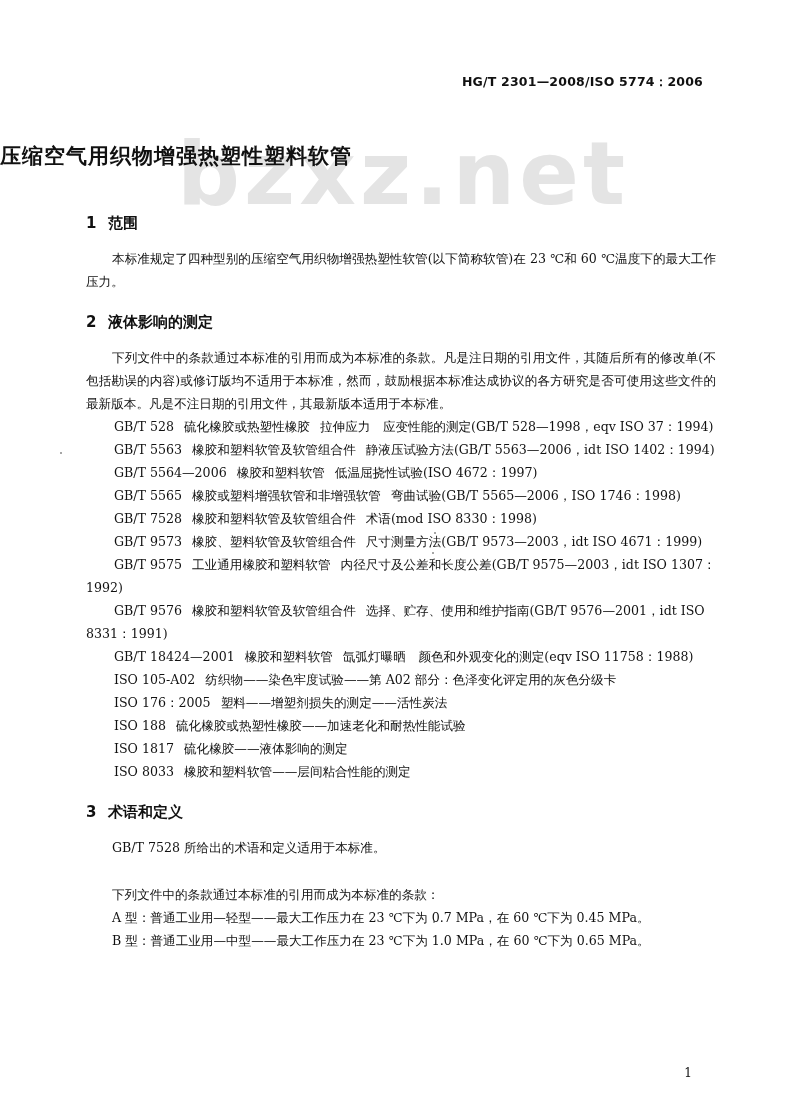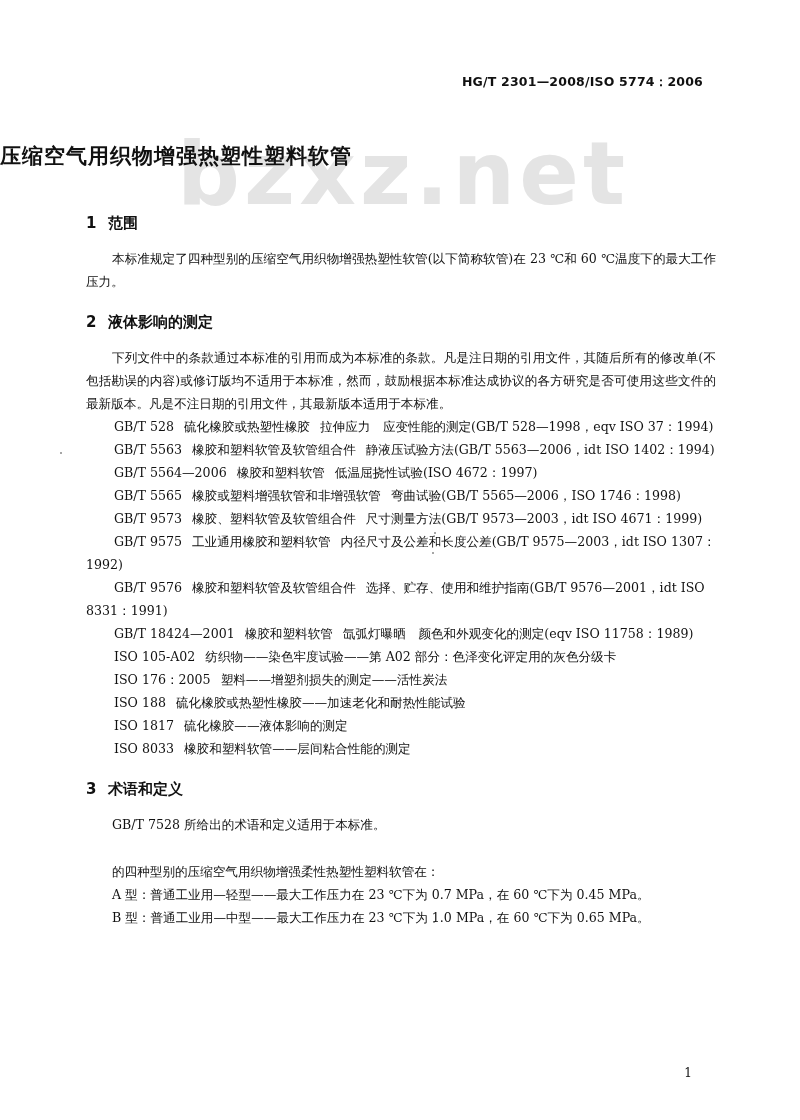--- a/index.html
+++ b/index.html
@@ -43,40 +43,41 @@
     <div class="heading">
       <span class="num">2</span><span>液体影响的测定</span>
     </div>
     <div class="gap"></div>
     <div class="para">下列文件中的条款通过本标准的引用而成为本标准的条款。凡是注日期的引用文件，其随后所有的修改单(不包括勘误的内容)或修订版均不适用于本标准，然而，鼓励根据本标准达成协议的各方研究是否可使用这些文件的最新版本。凡是不注日期的引用文件，其最新版本适用于本标准。</div>
 
     <div class="ref"><span class="code">GB/T 528</span><span class="t1">硫化橡胶或热塑性橡胶</span><span>拉伸应力　应变性能的测定(GB/T 528—1998，eqv ISO 37：1994)</span></div>
     <div class="ref"><span class="code">GB/T 5563</span><span class="t1">橡胶和塑料软管及软管组合件</span><span>静液压试验方法(GB/T 5563—2006，idt ISO 1402：1994)</span></div>
     <div class="ref"><span class="code">GB/T 5564—2006</span><span class="t1">橡胶和塑料软管</span><span>低温屈挠性试验(ISO 4672：1997)</span></div>
     <div class="ref"><span class="code">GB/T 5565</span><span class="t1">橡胶或塑料增强软管和非增强软管</span><span>弯曲试验(GB/T 5565—2006，ISO 1746：1998)</span></div>
+    <div class="ref"><span class="code">GB/T 7528</span><span class="t1">橡胶和塑料软管及软管组合件</span><span>术语(mod ISO 8330：1998)</span></div>
     <div class="ref"><span class="code">GB/T 9573</span><span class="t1">橡胶、塑料软管及软管组合件</span><span>尺寸测量方法(GB/T 9573—2003，idt ISO 4671：1999)</span></div>
     <div class="ref"><span class="code">GB/T 9575</span><span class="t1">工业通用橡胶和塑料软管</span><span>内径尺寸及公差和长度公差(GB/T 9575—2003，idt ISO 1307：1992)</span></div>
     <div class="ref"><span class="code">GB/T 9576</span><span class="t1">橡胶和塑料软管及软管组合件</span><span>选择、贮存、使用和维护指南(GB/T 9576—2001，idt ISO 8331：1991)</span></div>
-    <div class="ref"><span class="code">GB/T 18424—2001</span><span class="t1">橡胶和塑料软管</span><span>氙弧灯曝晒　颜色和外观变化的测定(eqv ISO 11758：1989)</span></div>
+    <div class="ref"><span class="code">GB/T 18424—2001</span><span class="t1">橡胶和塑料软管</span><span>氙弧灯曝晒　颜色和外观变化的测定(eqv ISO 11758：1988)</span></div>
     <div class="ref"><span class="code">ISO 105-A02</span><span class="t1">纺织物——染色牢度试验——第 A02 部分：色泽变化评定用的灰色分级卡</span></div>
     <div class="ref"><span class="code">ISO 176：2005</span><span class="t1">塑料——增塑剂损失的测定——活性炭法</span></div>
     <div class="ref"><span class="code">ISO 188</span><span class="t1">硫化橡胶或热塑性橡胶——加速老化和耐热性能试验</span></div>
     <div class="ref"><span class="code">ISO 1817</span><span class="t1">硫化橡胶——液体影响的测定</span></div>
     <div class="ref"><span class="code">ISO 8033</span><span class="t1">橡胶和塑料软管——层间粘合性能的测定</span></div>
     <div class="gap"></div>
 
     <div class="heading">
       <span class="num">3</span><span>术语和定义</span>
     </div>
     <div class="gap"></div>
     <div class="para">GB/T 7528 所给出的术语和定义适用于本标准。</div>
     <div class="gap"></div>
 
     <div class="gap"></div>
-    <div class="para">的四种型别的压缩空气用织物增强柔性热塑性塑料软管在：</div>
+    <div class="para">下列文件中的条款通过本标准的引用而成为本标准的条款：</div>
     <div class="para">A 型：普通工业用—轻型——最大工作压力在 23 ℃下为 0.7 MPa，在 60 ℃下为 0.45 MPa。</div>
     <div class="para">B 型：普通工业用—中型——最大工作压力在 23 ℃下为 1.0 MPa，在 60 ℃下为 0.65 MPa。</div>
   </div>
 
   <div class="page-num">1</div>
 
   <div class="dot" style="left:12px; top:158px;"></div>
   <div class="dot" style="left:60px; top:452px;"></div>
   <div class="dot" style="left:434px; top:532px;"></div>
   <div class="dot" style="left:432px; top:552px;"></div>

